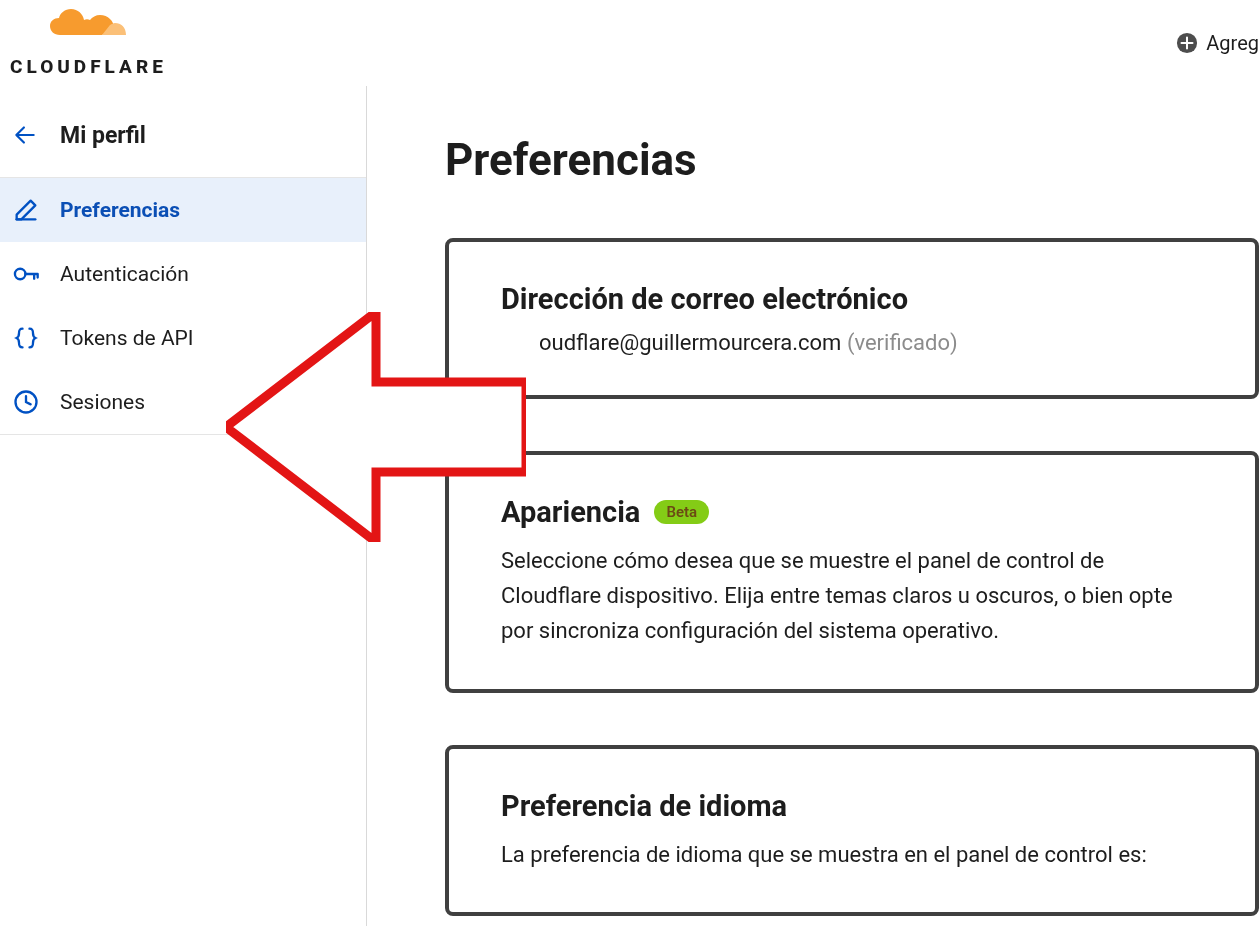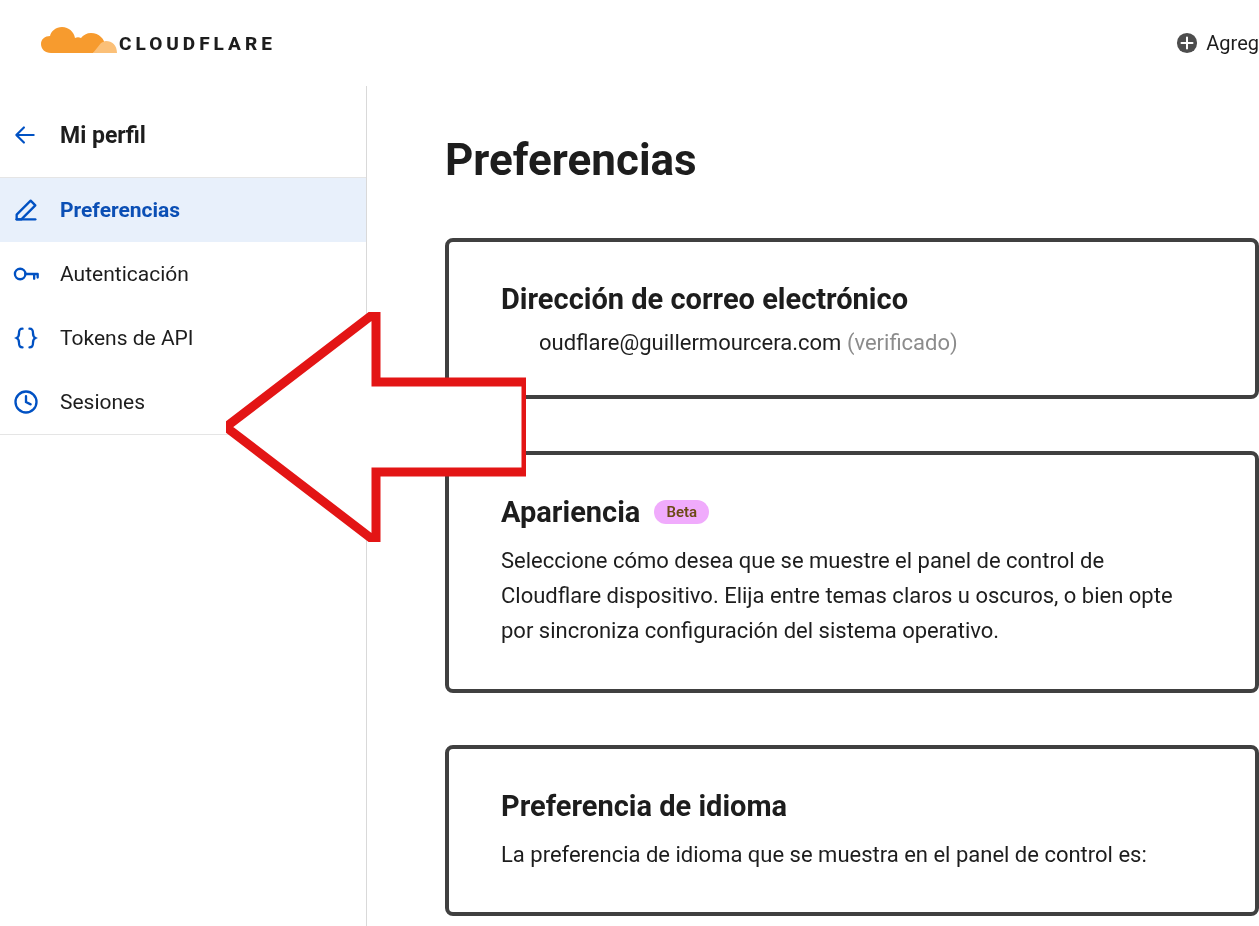--- a/index.html
+++ b/index.html
@@ -20,24 +20,23 @@
     
     .header {
       display: flex;
       align-items: center;
       justify-content: space-between;
       padding: 10px 0 10px 10px;
       height: 86px;
     }
     .logo-wrap {
       display: flex;
-      flex-direction: row;
-      align-items: center;
-      gap: 2px;
-      margin-left: 31px;
+      flex-direction: column;
+      align-items: center;
+      gap: 14px;
     }
     .logo-cloud {
       width: 76px;
       height: 30px;
       margin-bottom: 2px;
     }
     .logo-text {
       font-size: 19px;
       font-weight: 800;
       letter-spacing: 4px;
@@ -149,21 +148,21 @@
       color: #8c8c8c;
     }
     .card-desc {
       font-size: 22px;
       color: #1d1d1d;
       line-height: 1.6;
       margin-top: 10px;
     }
     .badge {
       display: inline-block;
-      background: #f0abfc;
+      background: #84cc16;
       color: #6b4a14;
       font-size: 15px;
       font-weight: 600;
       padding: 3px 12px;
       border-radius: 14px;
     }
     
     
     .annotation-arrow {
       position: absolute;

